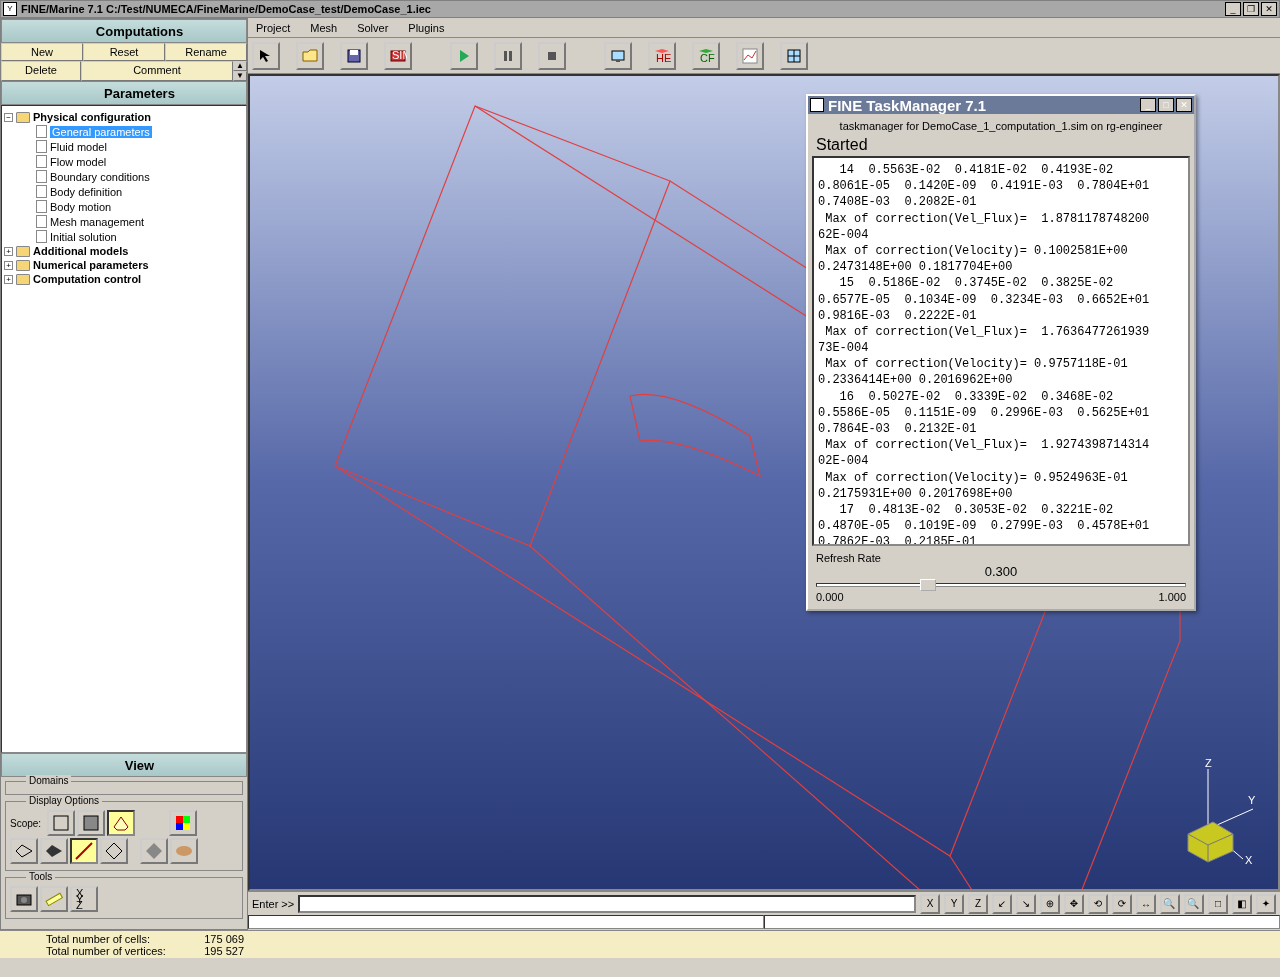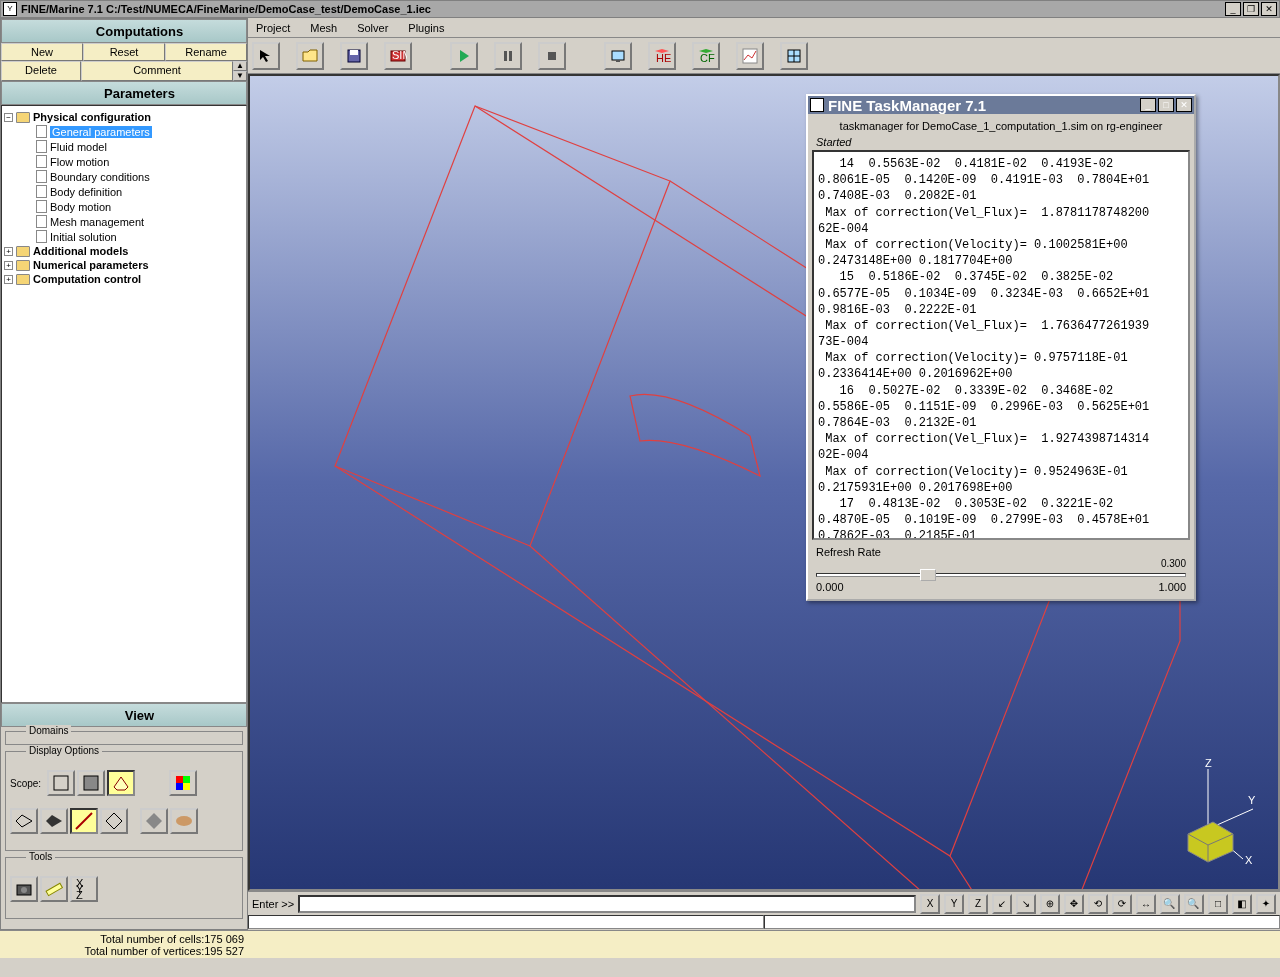--- a/index.html
+++ b/index.html
@@ -29,21 +29,21 @@
 .tree-item { display:flex; align-items:center; padding:1px 0; cursor:pointer; gap:3px; }
 .tree-exp { width:9px; height:9px; border:1px solid #888; font-size:8px; line-height:7px; text-align:center; background:#fff; }
 .folder-icon { width:14px; height:11px; background:#f5d576; border:1px solid #888; border-radius:1px 1px 0 0; }
 .doc-icon { width:11px; height:13px; background:#fff; border:1px solid #888; }
 .tree-sel { background:#3399ff; color:#fff; padding:0 2px; }
 .indent2 { padding-left:32px; }
 
 .view-body { background:#d4d0c8; padding:4px; }
 .fieldset { border:1px solid #888; padding:6px 4px 4px; margin-bottom:6px; position:relative; }
 .fieldset-label { position:absolute; top:-7px; left:20px; background:#d4d0c8; padding:0 3px; font-size:10px; }
-.opt-row { display:flex; align-items:center; gap:2px; margin:12px 0; }
+.opt-row { display:flex; align-items:center; gap:2px; margin:2px 0; }
 .opt-label { font-size:10px; margin-right:4px; }
 .opt-btn { width:28px; height:26px; border:2px outset #ccc; background:#d4d0c8; cursor:pointer; display:flex; align-items:center; justify-content:center; }
 .opt-btn.active { border:2px inset #888; background:#ffff99; }
 .opt-btn svg { width:20px; height:20px; }
 
 .menubar { background:#d4d0c8; height:20px; display:flex; align-items:center; padding:0 4px; gap:12px; border-bottom:1px solid #888; }
 .menu-item { cursor:pointer; padding:2px 4px; }
 
 .toolbar { background:#d4d0c8; height:36px; display:flex; align-items:center; padding:2px 4px; gap:16px; border-bottom:1px solid #888; }
 .tool-btn { width:28px; height:28px; border:2px outset #ccc; background:#d4d0c8; cursor:pointer; display:flex; align-items:center; justify-content:center; }
@@ -51,37 +51,37 @@
 
 .viewport { flex:1; position:relative; background:linear-gradient(#c3cde8 0%,#5668a8 50%,#263774 100%); border:2px inset #888; overflow:hidden; }
 .wireframe { position:absolute; top:0; left:0; }
 .triad { position:absolute; bottom:20px; right:20px; }
 
 .task-win { position:absolute; top:18px; left:556px; width:390px; background:#d4d0c8; border:2px outset #fff; box-shadow:2px 2px 4px rgba(0,0,0,.4); }
 .task-title { background:#6b7a99; color:#fff; height:18px; display:flex; align-items:center; padding:0 2px; }
 .task-title-text { flex:1; font-weight:bold; font-size:15px; }
 .task-body { padding:4px; }
 .task-sub { text-align:center; padding:2px; font-size:11px; }
-.task-status { padding:2px 4px; font-size:11px;font-style:italic; }
+.task-status { padding:2px 4px; font-size:16px; }
 .task-log { background:#fff; border:2px inset #888; height:390px; padding:4px; font-family:'Courier New',monospace; font-size:12px; white-space:pre-wrap; overflow-y:scroll; line-height:1.35; }
 .task-refresh { padding:6px 4px 2px; }
 .slider-track { height:4px; background:#fff; border:1px inset #888; margin:4px 0; position:relative; }
 .slider-thumb { position:absolute; top:-5px; left:28%; width:16px; height:12px; background:#d4d0c8; border:1px outset #fff; }
 .slider-labels { display:flex; justify-content:space-between; font-size:11px; }
-.slider-val { text-align:right; font-size:10px; }
+.slider-val { text-align:center; font-size:13px; }
 
 .statusbar { display:flex; align-items:center; background:#d4d0c8; height:24px; padding:0 4px; gap:4px; border-top:1px solid #888; }
 .status-label { font-size:11px; }
 .status-input { flex:1; height:18px; border:2px inset #888; background:#fff; }
 .axis-btn { width:20px; height:20px; border:2px outset #ccc; background:#d4d0c8; text-align:center; line-height:16px; cursor:pointer; font-size:10px; }
 .status-progress { height:14px; border:1px inset #888; background:#fff; }
 
 .bottom-info { background:#f5eec5; display:flex; height:28px; border-top:1px solid #888; }
 .info-col { flex:0 0 248px; padding:2px 4px; font-size:10px; }
-.info-line { display:flex; justify-content:flex-end; }
+.info-line { display:flex; justify-content:space-between;margin-left:42px; }
 </style>
 </head>
 <body>
 
 <div class="titlebar">
   <div class="titlebar-icon">Y</div>
   <div class="titlebar-text">FINE/Marine 7.1   C:/Test/NUMECA/FineMarine/DemoCase_test/DemoCase_1.iec</div>
   <div class="win-btns">
     <div class="win-btn">_</div>
     <div class="win-btn">❐</div>
@@ -117,21 +117,21 @@
       <div class="tree-item indent2">
           <span class="doc-icon"></span>
           <span class="tree-sel">General parameters</span>
         </div>
       <div class="tree-item indent2">
           <span class="doc-icon"></span>
           <span>Fluid model</span>
         </div>
       <div class="tree-item indent2">
           <span class="doc-icon"></span>
-          <span>Flow motion</span>
+          <span>Flow model</span>
         </div>
       <div class="tree-item indent2">
           <span class="doc-icon"></span>
           <span>Boundary conditions</span>
         </div>
       <div class="tree-item indent2">
           <span class="doc-icon"></span>
           <span>Body definition</span>
         </div>
       <div class="tree-item indent2">

